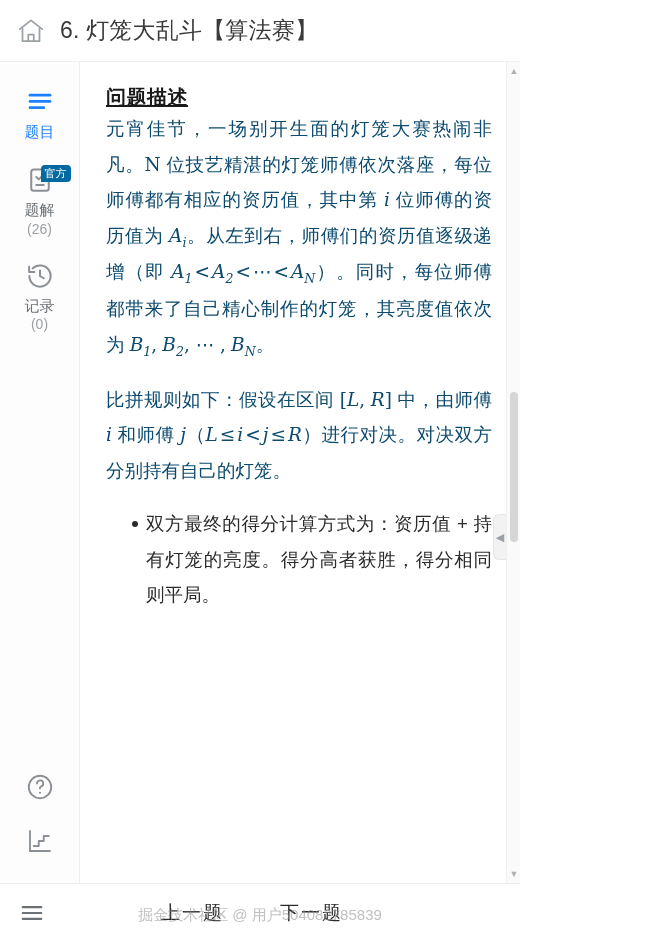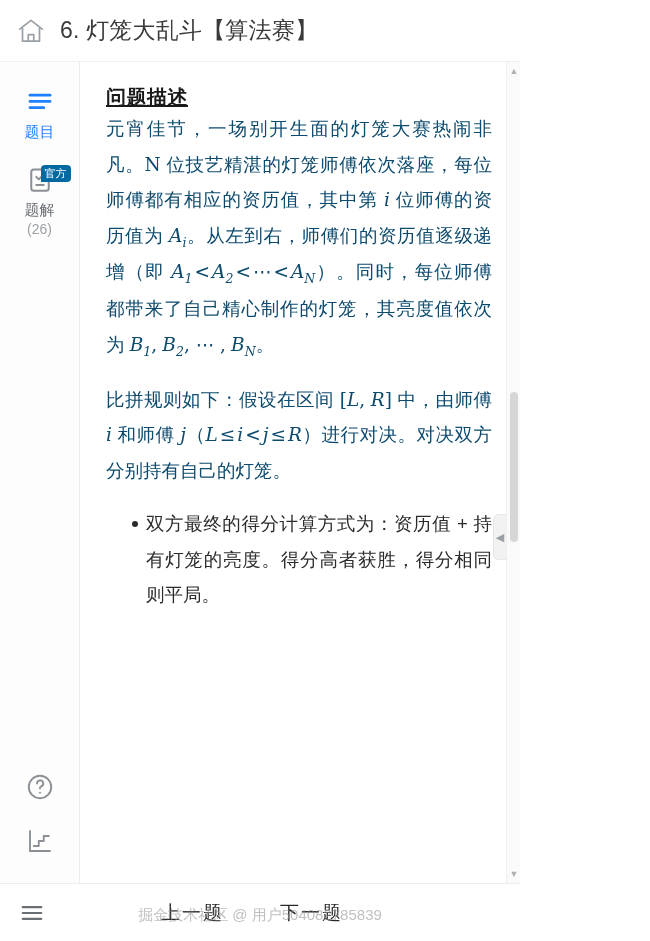--- a/index.html
+++ b/index.html
@@ -307,20 +307,31 @@
           <svg viewBox="0 0 24 24" fill="none" stroke="currentColor" stroke-width="1.6" stroke-linecap="round" stroke-linejoin="round">
             <rect x="5" y="3.5" width="14" height="17" rx="2"></rect>
             <path d="M9 9.5l2 2 4-4"></path>
             <path d="M9 16h6"></path>
           </svg>
         </div>
         <div class="rail-label">题解</div>
         <div class="rail-sub">(26)</div>
       </div>
 
+      <div class="rail-item">
+        <div class="rail-ico">
+          <svg viewBox="0 0 24 24" fill="none" stroke="currentColor" stroke-width="1.6" stroke-linecap="round" stroke-linejoin="round">
+            <path d="M3.5 12a8.5 8.5 0 1 0 2.6-6.1"></path>
+            <path d="M3.3 4.6v4.2h4.2"></path>
+            <path d="M12 7.6V12l3 1.8"></path>
+          </svg>
+        </div>
+        <div class="rail-label">记录</div>
+        <div class="rail-sub">(0)</div>
+      </div>
 
 
       <div class="rail-spacer"></div>
 
       <div class="rail-bottom">
         <div class="rail-item">
           <div class="rail-ico">
             <svg viewBox="0 0 24 24" fill="none" stroke="currentColor" stroke-width="1.5" stroke-linecap="round" stroke-linejoin="round">
               <circle cx="12" cy="12" r="9"></circle>
               <path d="M9.6 9.2a2.5 2.5 0 1 1 3.2 2.4c-.6.25-.9.8-.9 1.5"></path>

